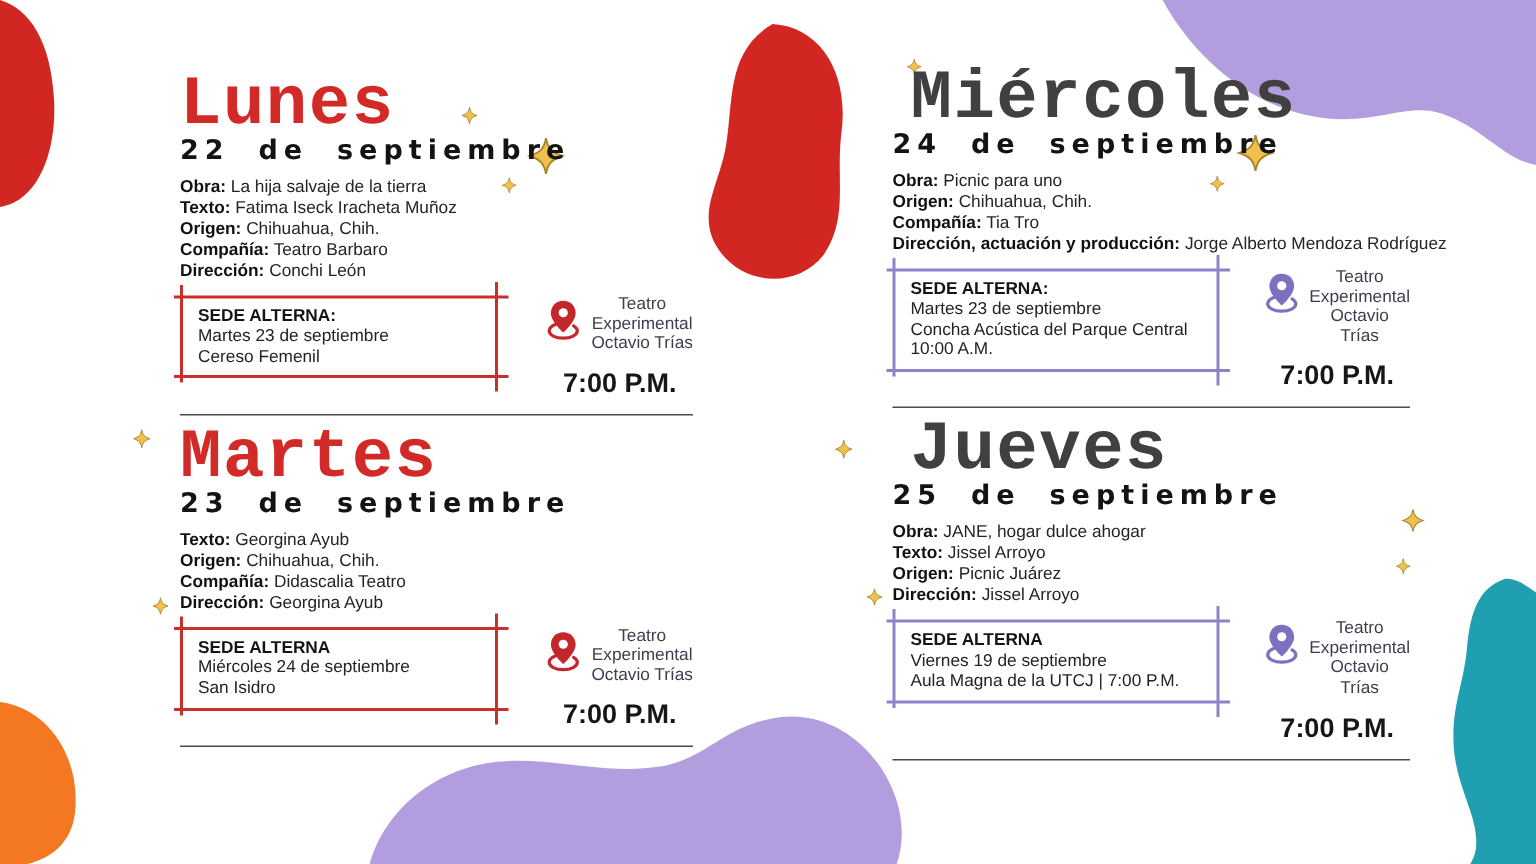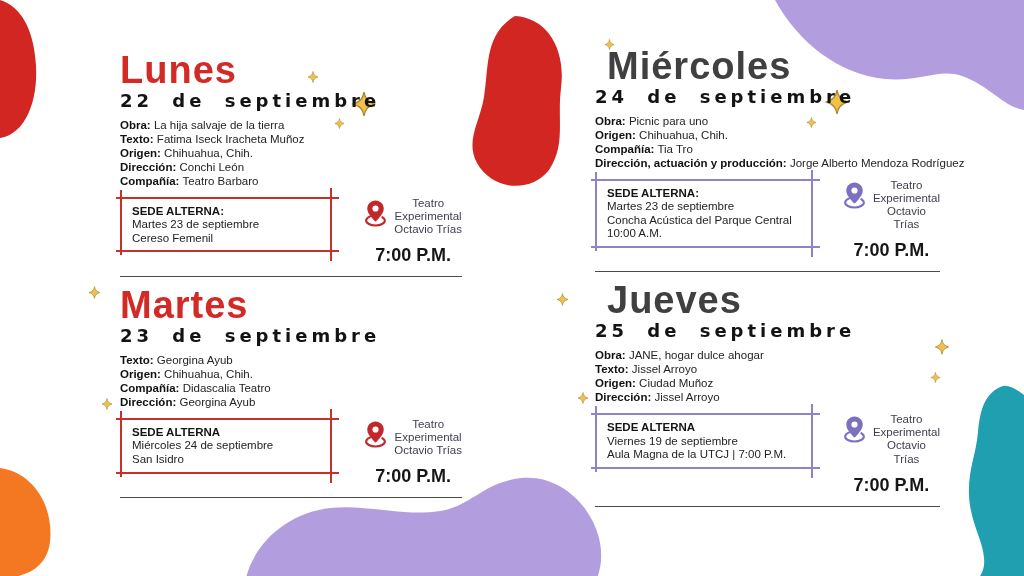--- a/index.html
+++ b/index.html
@@ -7,22 +7,22 @@
     position:relative; width:1024px; height:576px; background:#ffffff;
     overflow:hidden; font-family:"Liberation Sans", sans-serif; color:#1f1f1f;
   }
   .bg { position:absolute; left:0; top:0; pointer-events:none; }
 
   .col { position:absolute; }
   .col-left  { left:120px; top:52px; width:342px; }
   .col-right { left:595px; top:48px; width:345px; }
 
   .day-title {
-    margin:0; font-family:Liberation Sans, sans-serif; font-weight:bold;
-    font-size:38px; line-height:36px; letter-spacing:1px;
+    margin:0; font-family:Liberation Mono, monospace; font-weight:bold;
+    font-size:46px; line-height:36px; letter-spacing:1px;
   }
   .title-red    { color:#d22a26; }
   .title-purple { color:#404040;margin-left:12px; }
 
   .day-date {
     font-family:"DejaVu Sans", sans-serif; font-weight:bold; color:#131313;
     font-size:18px; line-height:23px; letter-spacing:4px; word-spacing:9px; margin-top:1px;
   }
 
   .details { margin-top:7px; font-size:11.5px; line-height:13.9px; color:#242424; }
@@ -91,22 +91,22 @@
 
   <div class="col col-left">
 
     <section>
       <h1 class="day-title title-red">Lunes</h1>
       <div class="day-date">22 de septiembre</div>
       <div class="details">
         <div class="detail-line"><span class="lbl">Obra:</span> <span>La hija salvaje de la tierra</span></div>
         <div class="detail-line"><span class="lbl">Texto:</span> <span>Fatima Iseck Iracheta Muñoz</span></div>
         <div class="detail-line"><span class="lbl">Origen:</span> <span>Chihuahua, Chih.</span></div>
+        <div class="detail-line"><span class="lbl">Compañía:</span> <span>Teatro Barbaro</span></div>
         <div class="detail-line"><span class="lbl">Dirección:</span> <span>Conchi León</span></div>
-        <div class="detail-line"><span class="lbl">Compañía:</span> <span>Teatro Barbaro</span></div>
       </div>
       <div class="sede-row">
         <div class="sede-box box-red">
           <div class="bline bt"></div>
           <div class="bline bb"></div>
           <div class="bline bl"></div>
           <div class="bline br"></div>
           <div class="sede-heading">SEDE ALTERNA:</div>
           <div>Martes 23 de septiembre</div>
           <div>Cereso Femenil</div>
@@ -209,21 +209,21 @@
       </div>
       <hr class="divider">
     </section>
 
     <section>
       <h1 class="day-title title-purple">Jueves</h1>
       <div class="day-date">25 de septiembre</div>
       <div class="details">
         <div class="detail-line"><span class="lbl">Obra:</span> <span>JANE, hogar dulce ahogar</span></div>
         <div class="detail-line"><span class="lbl">Texto:</span> <span>Jissel Arroyo</span></div>
-        <div class="detail-line"><span class="lbl">Origen:</span> <span>Ciudad Muñoz</span></div>
+        <div class="detail-line"><span class="lbl">Origen:</span> <span>Picnic Juárez</span></div>
         <div class="detail-line"><span class="lbl">Dirección:</span> <span>Jissel Arroyo</span></div>
       </div>
       <div class="sede-row">
         <div class="sede-box box-purple">
           <div class="bline bt"></div>
           <div class="bline bb"></div>
           <div class="bline bl"></div>
           <div class="bline br"></div>
           <div class="sede-heading">SEDE ALTERNA</div>
           <div>Viernes 19 de septiembre</div>

